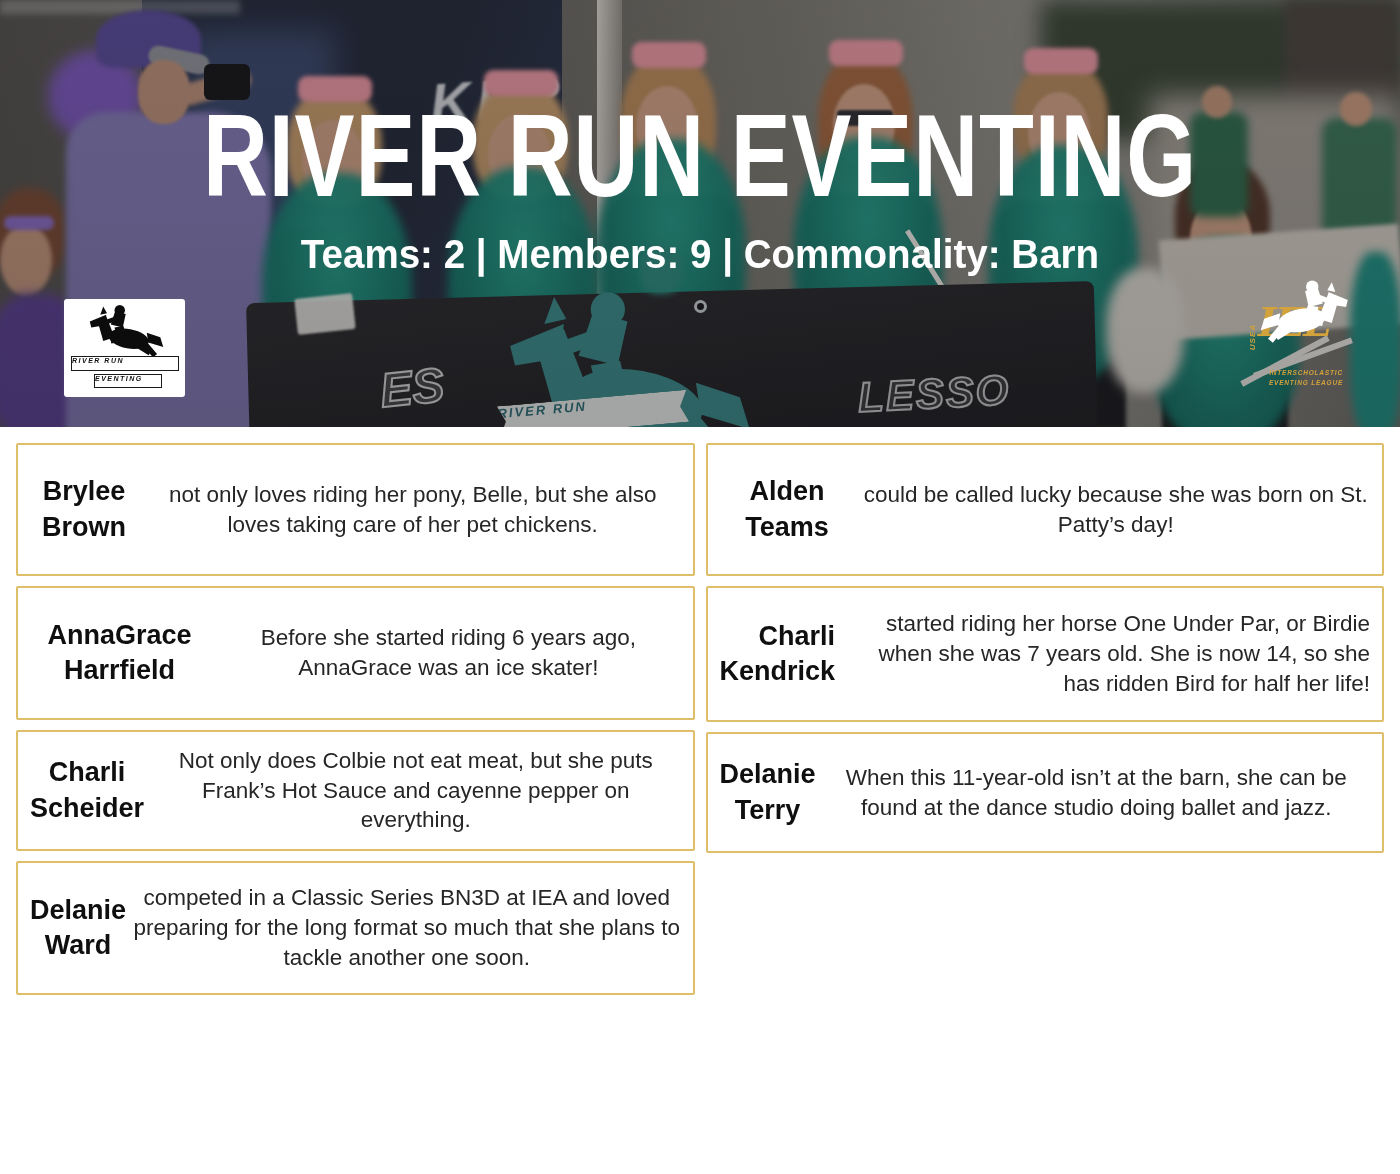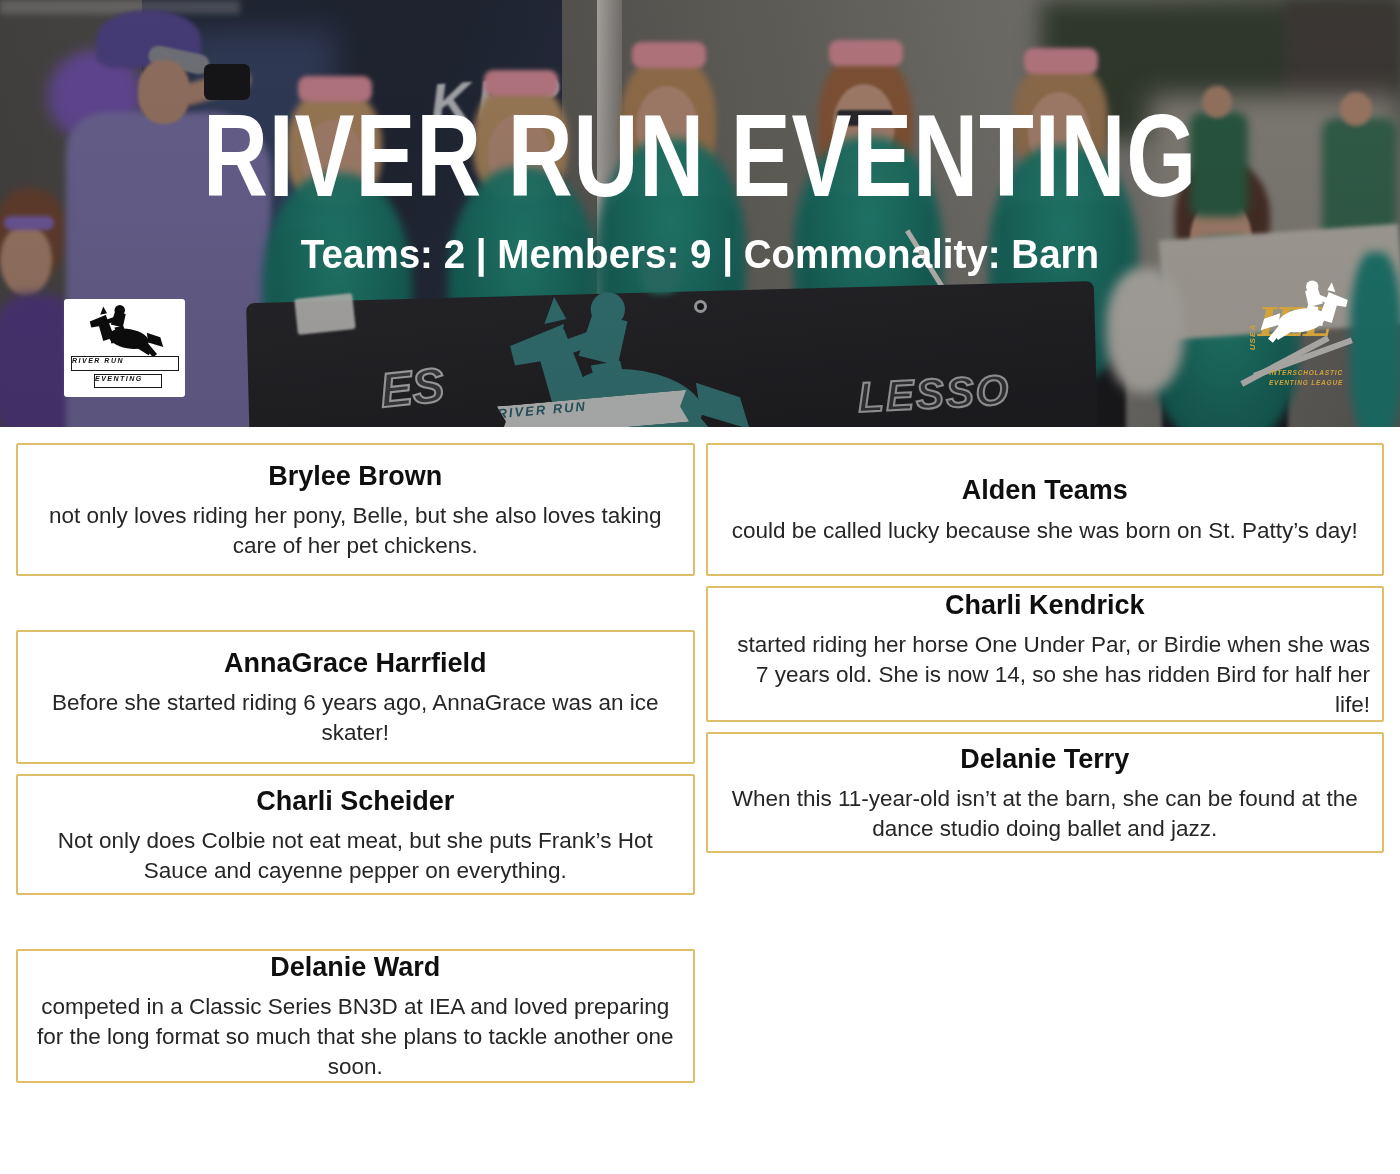--- a/index.html
+++ b/index.html
@@ -130,24 +130,24 @@
   .iel-horse { left:2px; top:-18px; width:108px; height:80px; color:#ffffff; }
   .iel-horse svg { width:100%; height:100%; }
   .iel-sub { left:4px; top:74px; width:104px; text-align:center; font-size:6.5px; font-weight:700;
              color:#d2a23c; letter-spacing:.8px; line-height:1.6; }
 
   
   .cards { display:flex; gap:11px; padding:16px 16px 0 16px; }
   .col { flex:1; display:flex; flex-direction:column; gap:10px; }
   .card {
     border:2px solid #dfbe6a; border-radius:2px; background:#ffffff;
-    display:flex; flex-direction:column; align-items:center; justify-content:center;
+    display:flex; flex-direction:row; align-items:center; justify-content:center;
     text-align:center; padding:6px 12px;gap:7px;
   }
-  .h133 { height:133px; } .h134 { height:134px;margin-top:44px; } .h121 { height:121px; } .h136 { height:136px;text-align:right; }
+  .h133 { height:133px; } .h134 { height:134px; } .h121 { height:121px; } .h136 { height:136px;text-align:right; }
   .member-name { font-size:27px; font-weight:700; color:#0f0f0f; line-height:1.3; }
   .member-bio  { font-size:22.5px; color:#262626; line-height:1.33; max-width:655px; }
 </style>
 </head>
 <body>
 
 <svg width="0" height="0" style="position:absolute" aria-hidden="true">
   <symbol id="horse" viewBox="0 0 120 90">
     <g fill="currentColor">
       <ellipse cx="55" cy="50" rx="27" ry="13" transform="rotate(-10 55 50)"></ellipse>

